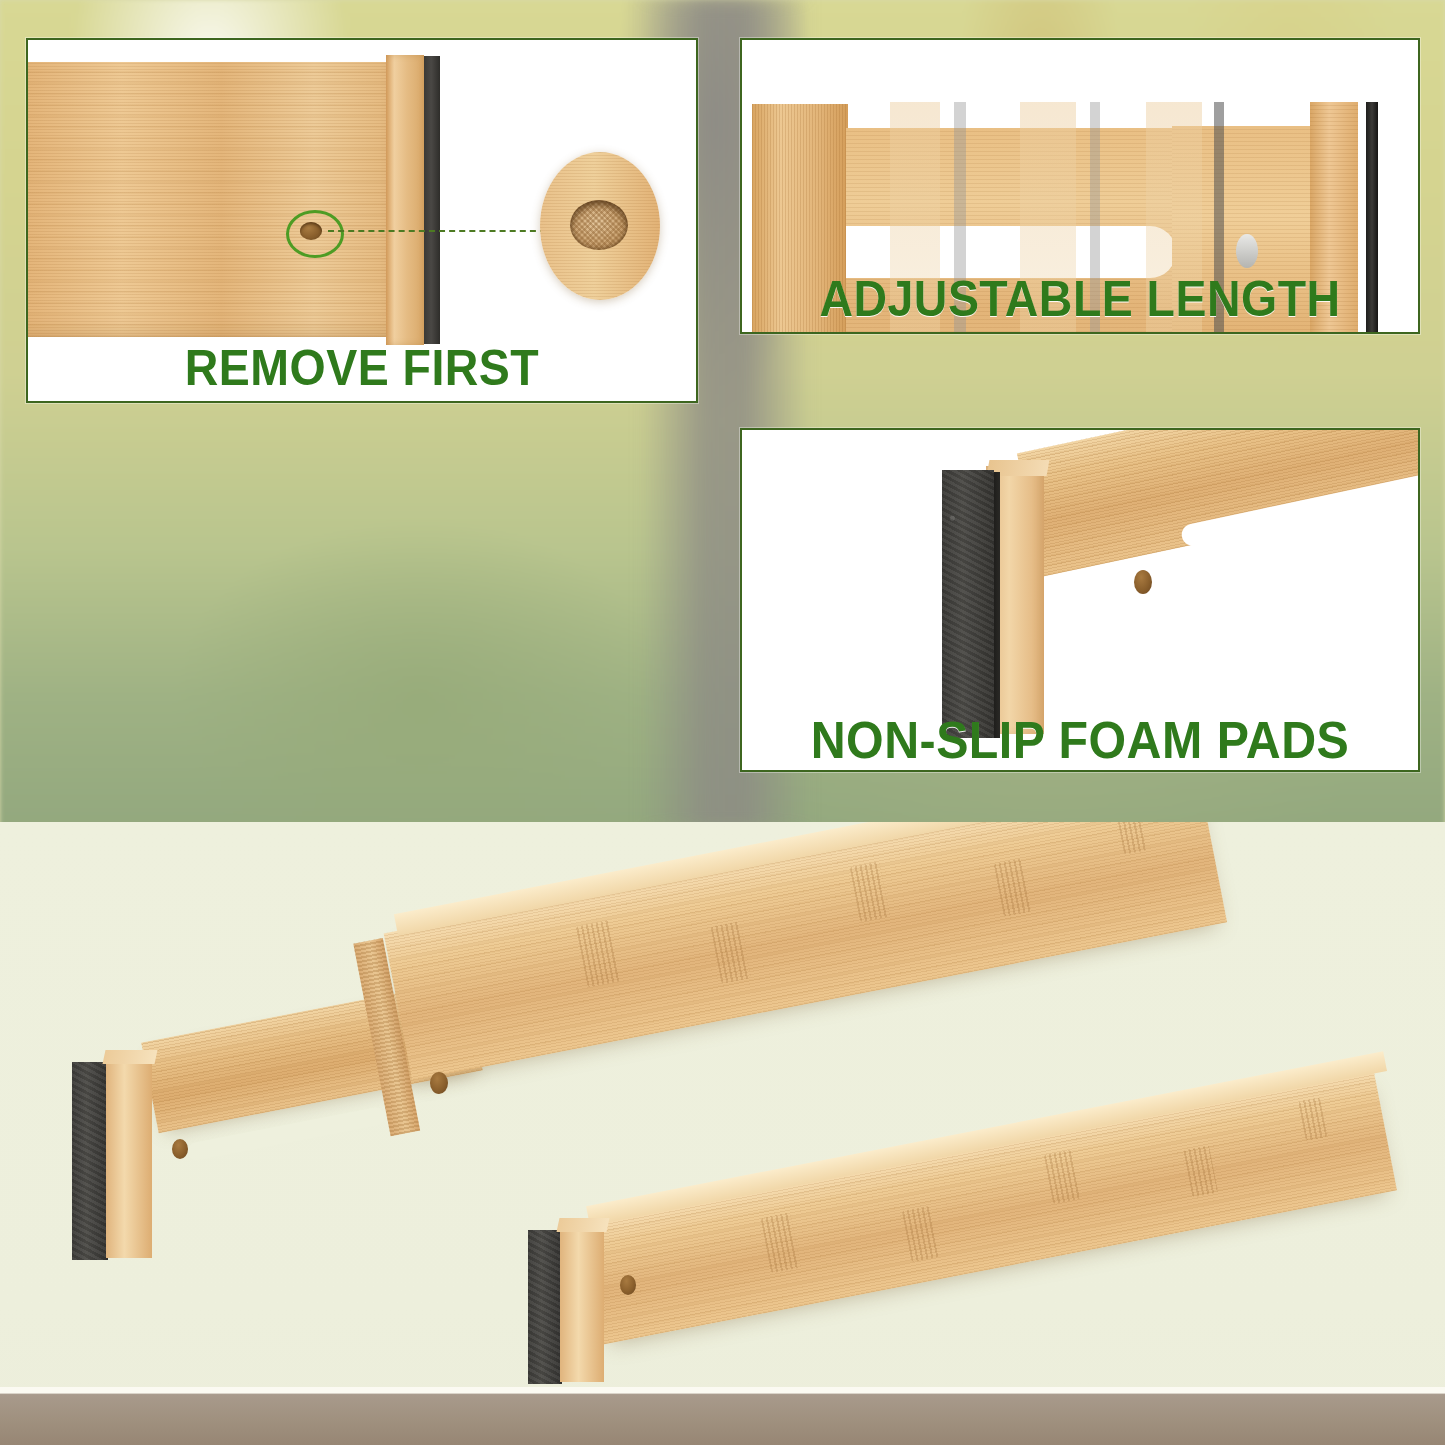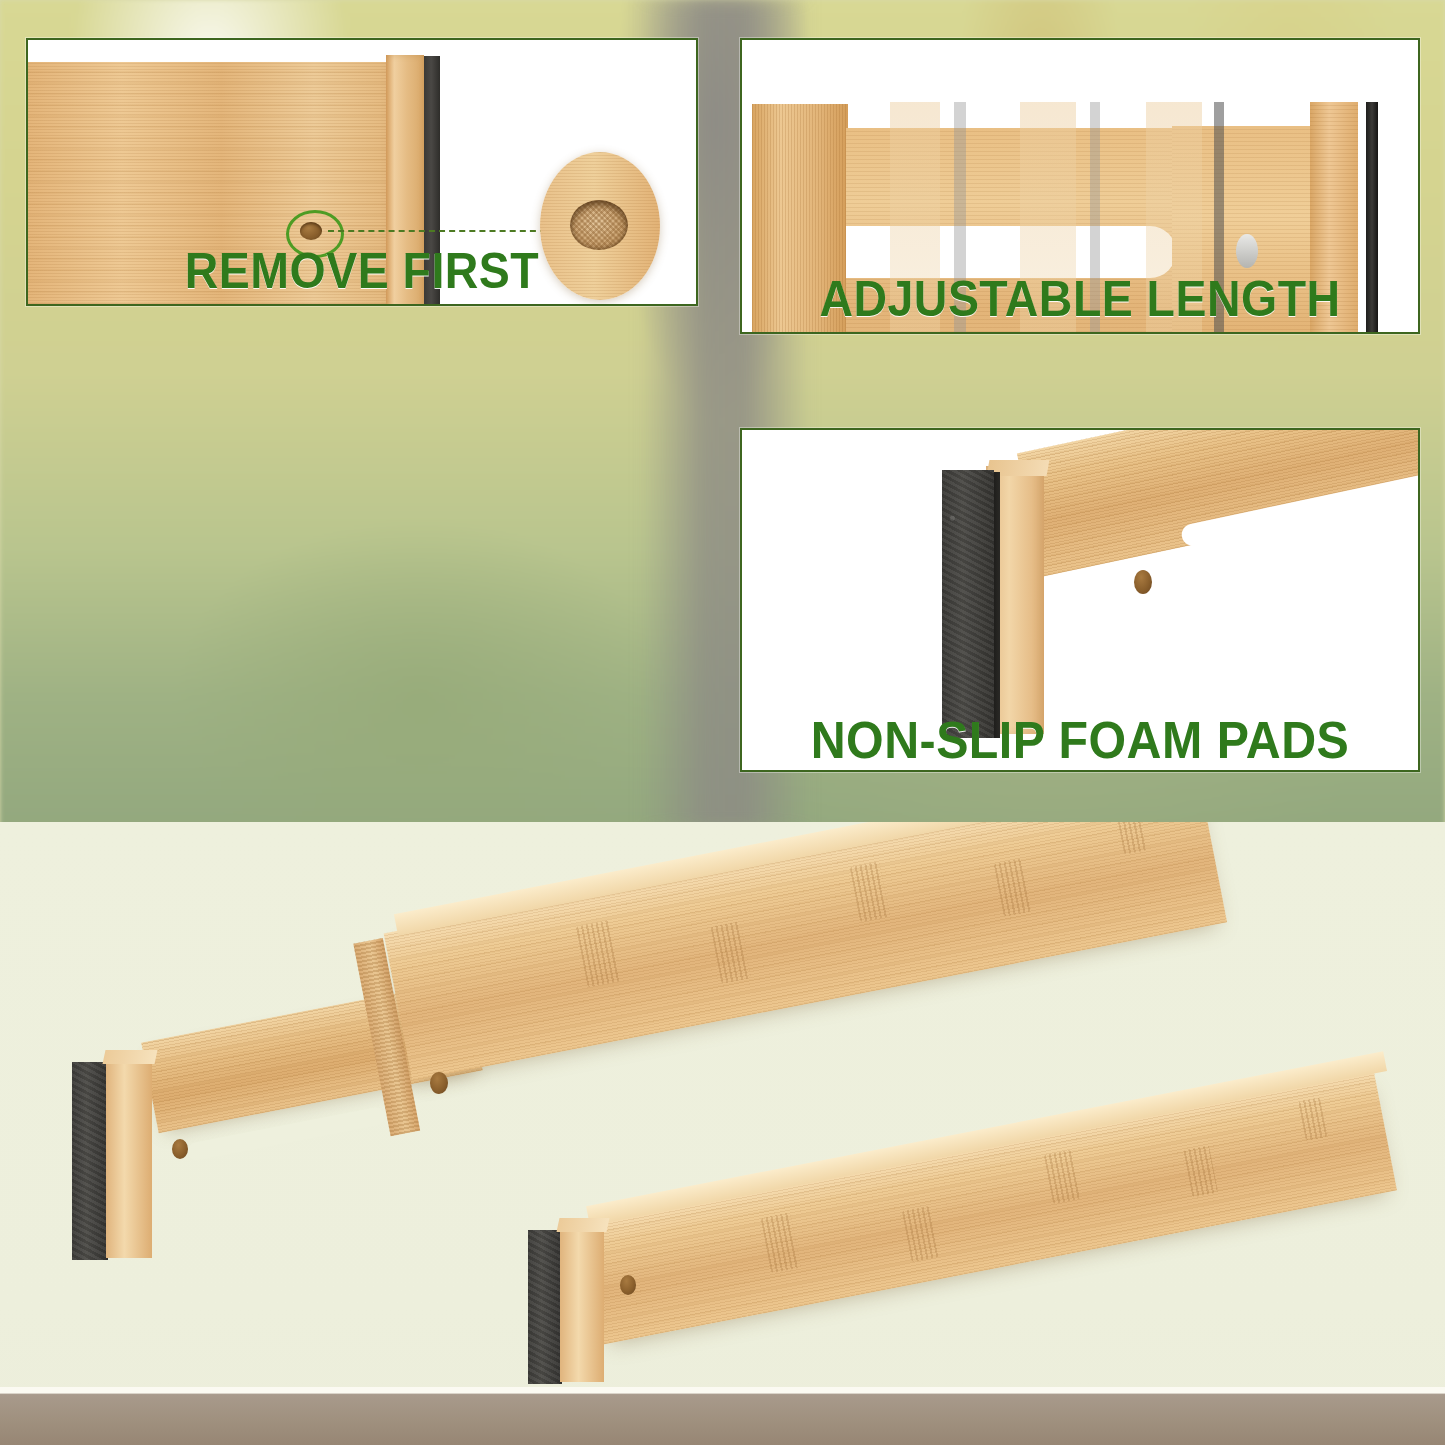--- a/index.html
+++ b/index.html
@@ -40,21 +40,21 @@
     background:linear-gradient(180deg,#fbfaf2 0%,#fbfaf2 10%, #a89a8c 13%, #a0917f 55%, #978674 100%);
   }
 
   
   .panel{
     position:absolute;background:#ffffff;
     border:2px solid #3d661f;
     box-sizing:border-box;overflow:hidden;
     box-shadow:0 0 0 1px rgba(255,255,255,.35);
   }
-  #p1{left:26px;  top:38px;  width:672px;height:268px;}
+  #p1{left:26px;  top:38px;  width:672px;height:365px;}
   #p2{left:740px; top:38px;  width:680px;height:296px;text-decoration:underline;}
   #p3{left:26px;  top:428px; width:672px;height:344px;}
   #p4{left:740px; top:428px; width:680px;height:344px;padding-left:32px;}
 
   .caption{
     position:absolute;left:0;right:0;bottom:6px;
     text-align:center;
     font-family:"Liberation Sans", sans-serif;
     font-weight:bold;
     color:#2f7a1c;

